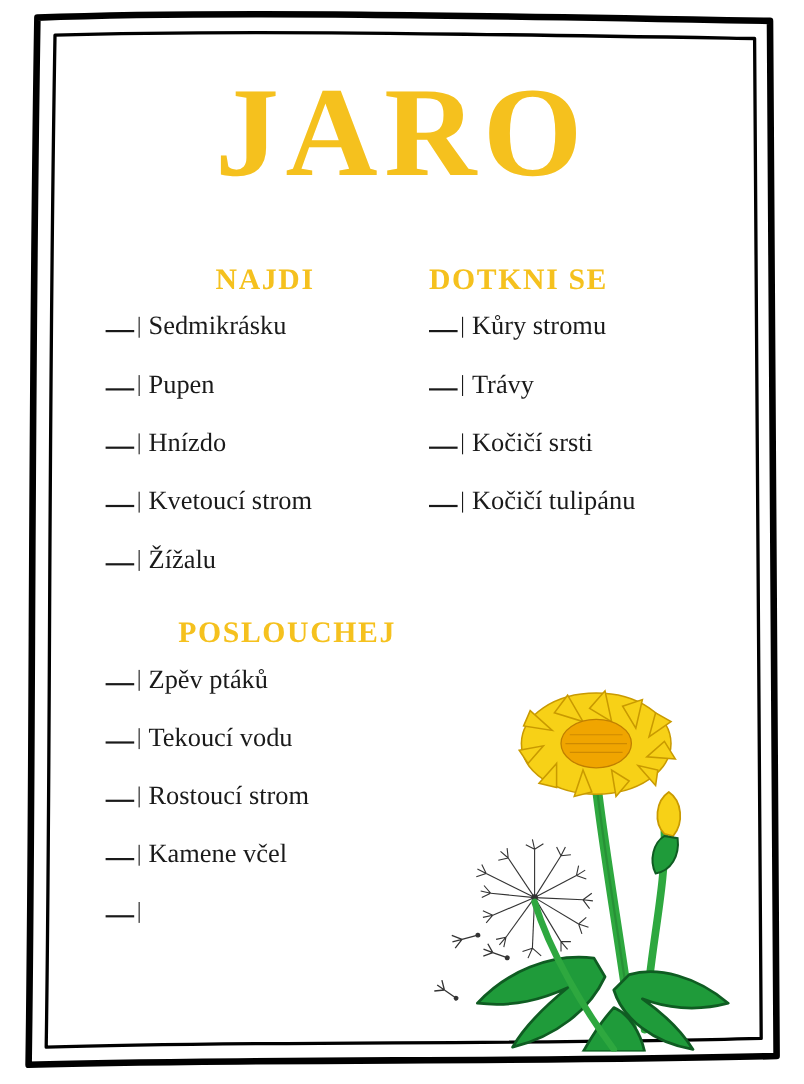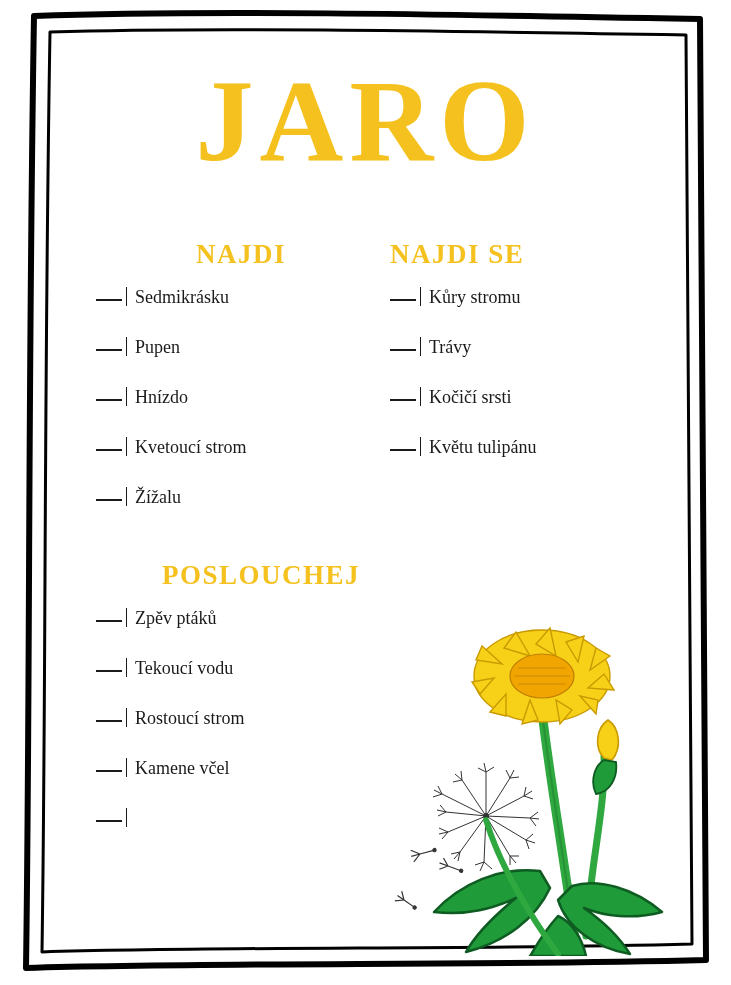--- a/index.html
+++ b/index.html
@@ -73,21 +73,21 @@
 
   ul.items {
     list-style: none;
     margin: 0;
     padding: 0;
   }
   ul.items li {
     display: flex;
     align-items: baseline;
     font-family: "Liberation Serif", serif;
-    font-size: 18px;
+    font-size: 24px;
     color: #1a1a1a;
     margin-bottom: 26px;
     white-space: nowrap;
   }
   ul.items li .blank {
     display: inline-block;
     width: 26px;
     border-bottom: 2px solid #1a1a1a;
     margin-right: 4px;
     position: relative;
@@ -150,41 +150,41 @@
           </li>
         <li>
             <span class="blank"></span>
             <span class="bar"></span>
             <span>Žížalu</span>
           </li>
       </ul>
     </div>
 
     <div class="col col-right">
-      <h2 class="section-head">NAJDI SE</h2>
+      <h2 class="section-head">DOTKNI SE</h2>
       <ul class="items">
         <li>
             <span class="blank"></span>
             <span class="bar"></span>
             <span>Kůry stromu</span>
           </li>
         <li>
             <span class="blank"></span>
             <span class="bar"></span>
             <span>Trávy</span>
           </li>
         <li>
             <span class="blank"></span>
             <span class="bar"></span>
             <span>Kočičí srsti</span>
           </li>
         <li>
             <span class="blank"></span>
             <span class="bar"></span>
-            <span>Květu tulipánu</span>
+            <span>Kočičí tulipánu</span>
           </li>
       </ul>
     </div>
 
     <div class="col col-listen">
       <h2 class="section-head centered">POSLOUCHEJ</h2>
       <ul class="items">
         <li>
             <span class="blank"></span>
             <span class="bar"></span>

